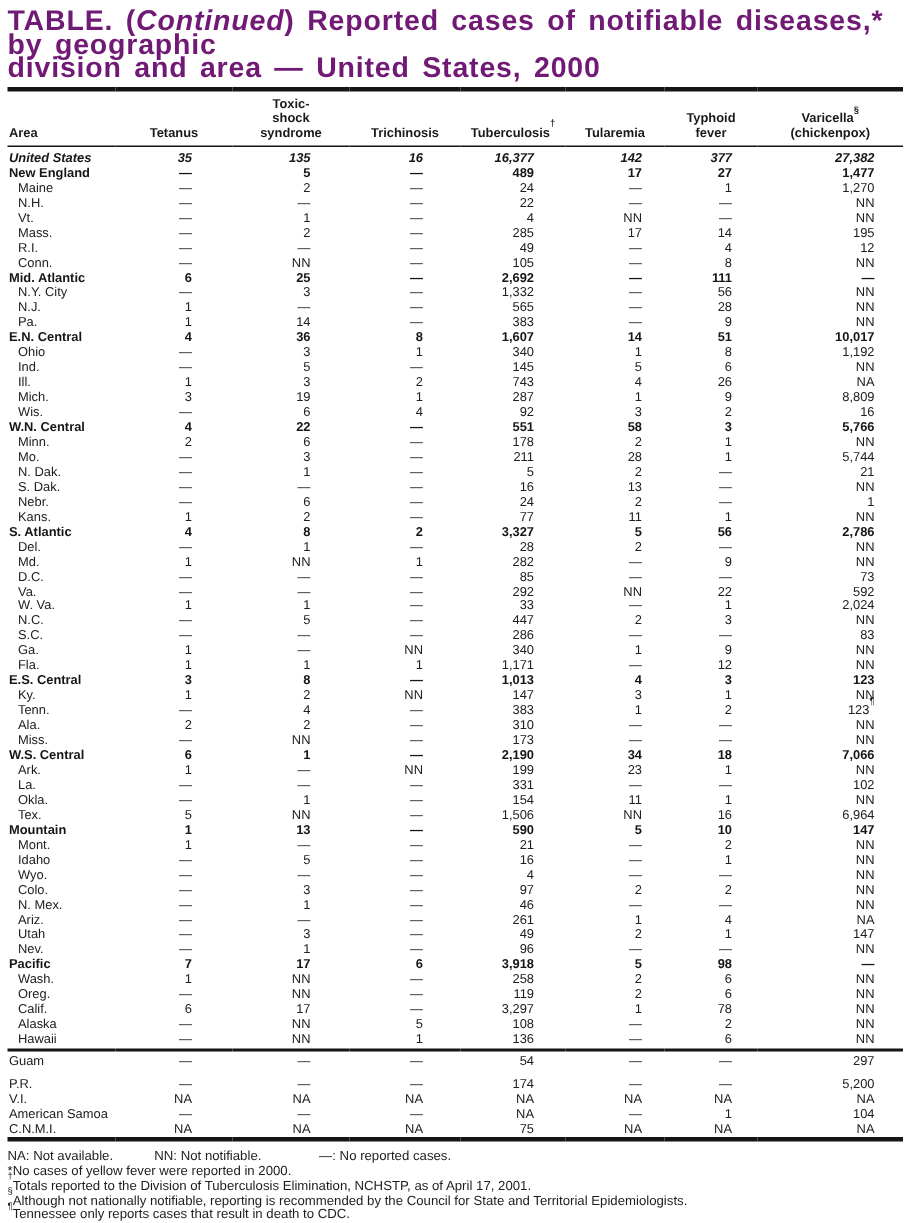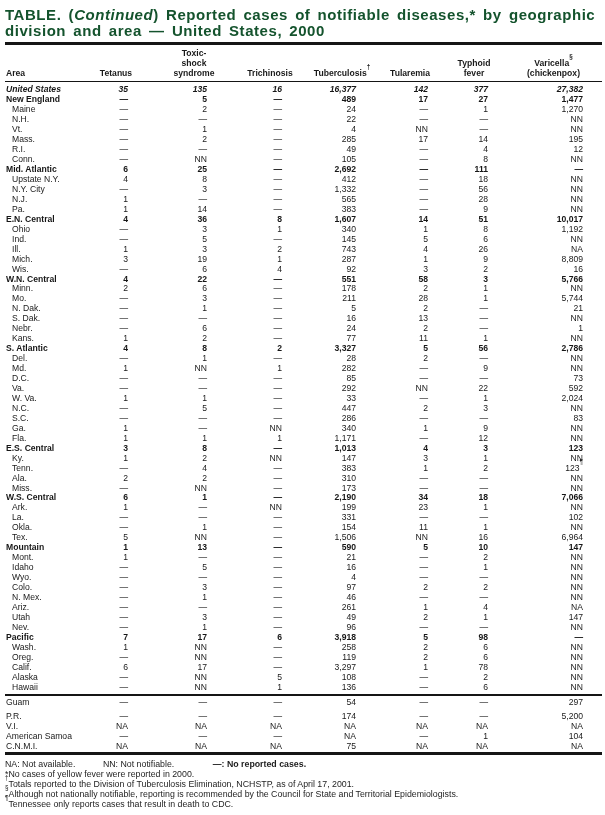--- a/index.html
+++ b/index.html
@@ -1,18 +1,18 @@
 <!DOCTYPE html>
 <html><head>
 <meta charset="utf-8">
 <style>
   html,body{margin:0;padding:0;background:#fff;}
   body{width:605px;height:815px;color:#1a1a1a;font-family:"Liberation Sans","DejaVu Sans",sans-serif;-webkit-font-smoothing:antialiased;}
   .page{padding:7px 4px 0 5px;}
-  .title{font-size:15px;font-weight:bold;line-height:15.5px;letter-spacing:.55px;word-spacing:2.5px;color:#14532d;}
+  .title{font-size:19px;font-weight:bold;line-height:15.5px;letter-spacing:.55px;word-spacing:2.5px;color:#701a75;}
   .title .cont{font-style:italic;}
   table{border-collapse:collapse;table-layout:fixed;width:597px;margin-top:4px;border-top:3px solid #151515;border-bottom:3.5px solid #151515;}
   thead th{font-size:8.6px;font-weight:bold;line-height:9.8px;vertical-align:bottom;text-align:center;padding:4px 0 3px 0;border-bottom:1.8px solid #151515;color:#1a1a1a;}
   thead th.area-h{text-align:left;padding-left:1px;}
   tbody td{font-size:8.6px;line-height:9.95px;height:9.95px;padding:0;text-align:right;white-space:nowrap;color:#202020;}
   tbody td.area{text-align:left;padding-left:1px;}
   tbody tr.state td.area{padding-left:7px;}
   tbody tr:first-child td{padding-top:3px;font-style:italic;}
   tbody tr.division td{font-weight:bold;color:#161616;}
   tbody td:nth-child(2){padding-right:27px;}
@@ -21,21 +21,21 @@
   tbody td:nth-child(5){padding-right:21px;}
   tbody td:nth-child(6){padding-right:15px;}
   tbody td:nth-child(7){padding-right:17px;}
   tbody td:nth-child(8){padding-right:19px;}
   tbody tr.rule-after td{border-bottom:2.5px solid #151515;padding-bottom:1px;}
   tbody tr.gap-after td{padding-bottom:5px;padding-top:2px;}
   sup{font-size:6.3px;line-height:0;position:relative;top:-0.45em;}
   .footnotes{margin-top:5px;font-size:8.8px;line-height:9.9px;color:#1d1d1d;}
   .legend span{display:inline-block;text-align:right;}
   .legend .l2{margin-left:25px;}
-  .legend .l3{margin-left:36px;font-weight:bold;}
+  .legend .l3{margin-left:36px;}
 </style>
 </head>
 <body>
 
 <div class="page">
 
   <div class="title">
     <span>TABLE. (</span><span class="cont">Continued</span><span>) Reported cases of notifiable diseases,* by geographic</span><br>
     <span>division and area — United States, 2000</span>
   </div>
@@ -148,30 +148,20 @@
           <td class="area">Mid. Atlantic</td>
           <td>6</td>
           <td>25</td>
           <td>—</td>
           <td>2,692</td>
           <td>—</td>
           <td>111</td>
           <td>—</td>
         </tr>
         <tr class="state">
-          <td class="area">Upstate N.Y.</td>
-          <td>4</td>
-          <td>8</td>
-          <td>—</td>
-          <td>412</td>
-          <td>—</td>
-          <td>18</td>
-          <td>NN</td>
-        </tr>
-        <tr class="state">
           <td class="area">N.Y. City</td>
           <td>—</td>
           <td>3</td>
           <td>—</td>
           <td>1,332</td>
           <td>—</td>
           <td>56</td>
           <td>NN</td>
         </tr>
         <tr class="state">

